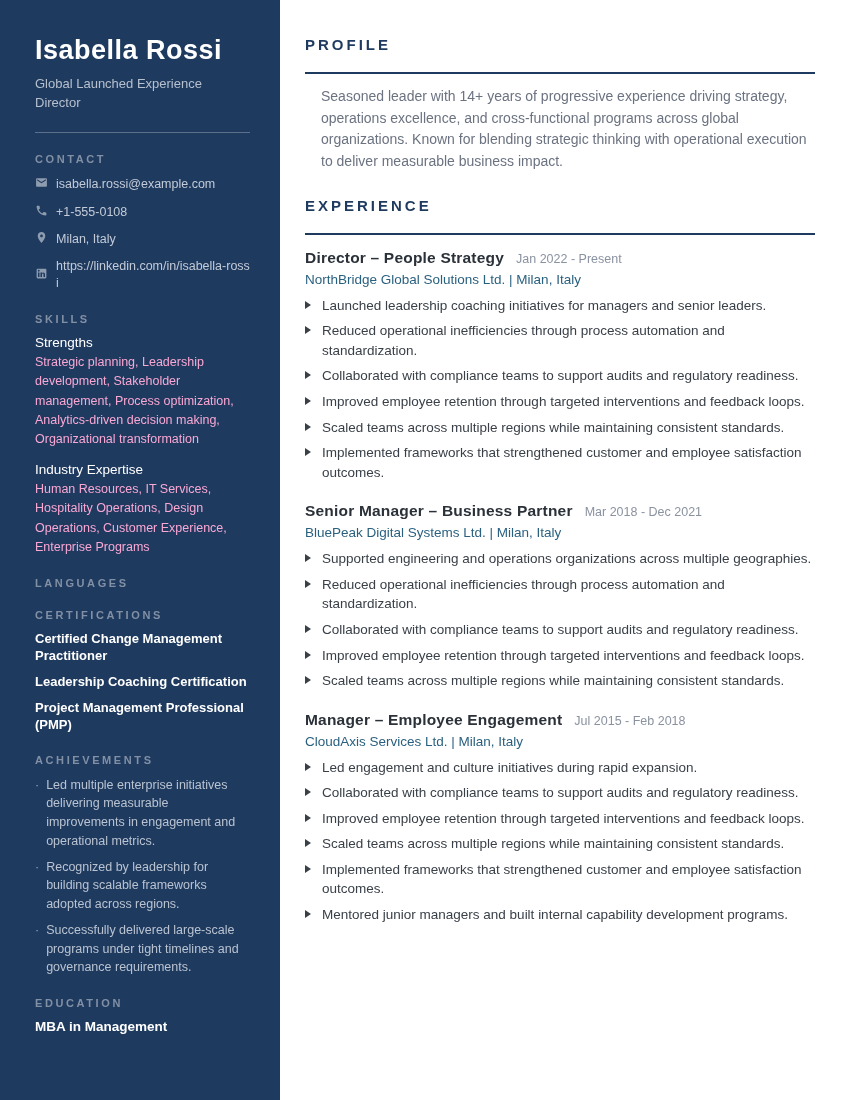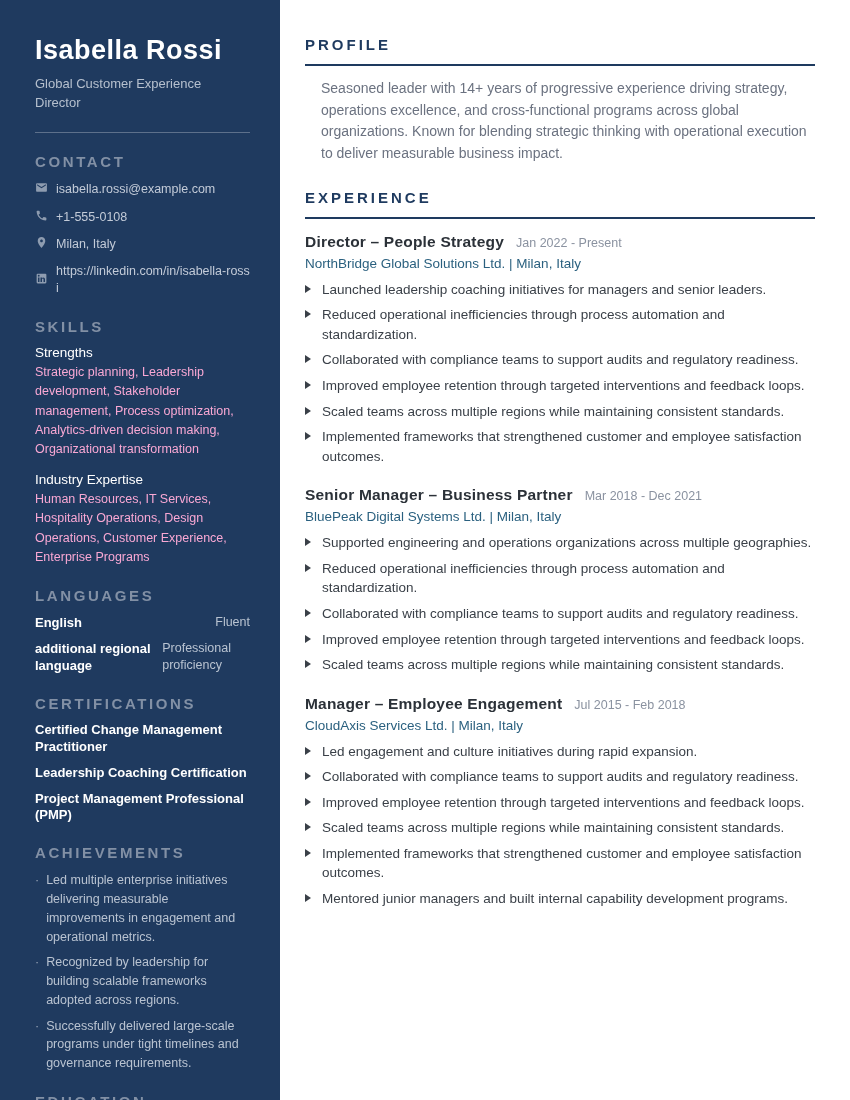--- a/index.html
+++ b/index.html
@@ -21,21 +21,21 @@
     margin:0;color:#ffffff;font-size:27px;font-weight:bold;letter-spacing:.5px;line-height:1.1;
   }
   .person-title{
     margin-top:9px;font-size:13px;line-height:1.45;color:#b6c0ce;max-width:200px;
   }
   .side-div{
     border:none;border-top:1px solid rgba(255,255,255,.28);
     margin:20px 0 0 0;
   }
   .side-heading{
-    font-size:15px;font-weight:bold;letter-spacing:2.6px;color:#8290a5;
+    font-size:11px;font-weight:bold;letter-spacing:2.6px;color:#8290a5;
     margin:20px 0 10px 0;
   }
   .contact-row{
     display:flex;align-items:center;gap:8px;
     font-size:12.5px;line-height:1.4;color:#c3cbd8;
     margin-bottom:8px;word-break:break-all;
   }
   .contact-row svg{flex:none;margin-top:1px;}
   .skill-group{margin-bottom:12px;}
   .skill-label{color:#ffffff;font-weight:normal;font-size:13.5px;margin-bottom:3px;}
@@ -49,21 +49,21 @@
   .edu-item{padding:9px 0 10px 0;}
   .edu-degree{color:#ffffff;font-weight:bold;font-size:13.5px;margin-bottom:2px;}
   .edu-list .edu-item:first-of-type{padding-top:0;}
   
   .main{
     flex:1;box-sizing:border-box;
     padding:36px 35px 0 25px;
   }
   .main-heading{
     margin:0;color:#1e3a5f;font-size:15px;font-weight:bold;letter-spacing:3px;
-    padding-bottom:11px;border-bottom:2px solid #1e3a5f;
+    padding-bottom:19px;border-bottom:2px solid #1e3a5f;
   }
   .profile-text{
     margin:12px 0 0 16px;font-size:14px;line-height:1.55;color:#6b7280;
   }
   .experience-section{margin-top:24px;}
   .jobs{margin-top:14px;}
   .job{margin-bottom:20px;}
   .job-header{display:flex;align-items:baseline;gap:12px;}
   .job-title{margin:0;font-size:15.5px;font-weight:bold;color:#2b3138;letter-spacing:.2px;}
   .job-dates{font-size:12.5px;color:#8a92a0;white-space:nowrap;}
@@ -74,21 +74,21 @@
     border-left:6px solid #3a4048;
     border-top:4px solid transparent;
     border-bottom:4px solid transparent;
   }
 </style>
 </head>
 <body>
 
 <aside class="sidebar">
   <h1 class="person-name">Isabella Rossi</h1>
-  <div class="person-title">Global Customer Experience Director</div>
+  <div class="person-title">Global Launched Experience Director</div>
   <hr class="side-div">
 
   <div class="side-heading">CONTACT</div>
   <div>
     <div class="contact-row">
       <span>
         <svg width="13" height="13" viewBox="0 0 24 24" fill="#8e9cb0">
             <path d="M20 4H4c-1.1 0-2 .9-2 2v12c0 1.1.9 2 2 2h16c1.1 0 2-.9 2-2V6c0-1.1-.9-2-2-2zm0 4.2l-8 5-8-5V6l8 5 8-5v2.2z"></path>
           </svg>
       </span>
@@ -128,32 +128,20 @@
         <div class="skill-text">Strategic planning, Leadership development, Stakeholder management, Process optimization, Analytics-driven decision making, Organizational transformation</div>
       </div>
 
       <div class="skill-group">
         <div class="skill-label">Industry Expertise</div>
         <div class="skill-text">Human Resources, IT Services, Hospitality Operations, Design Operations, Customer Experience, Enterprise Programs</div>
       </div>
     </div>
 
   <div class="side-heading">LANGUAGES</div>
-  <div>
-
-      <div class="lang-row">
-        <div class="lang-name">English</div>
-        <div class="lang-level">Fluent</div>
-      </div>
-
-      <div class="lang-row">
-        <div class="lang-name">additional regional language</div>
-        <div class="lang-level">Professional proficiency</div>
-      </div>
-    </div>
 
   <div class="side-heading">CERTIFICATIONS</div>
   <div>
 
       <div class="cert-item">Certified Change Management Practitioner</div>
 
       <div class="cert-item">Leadership Coaching Certification</div>
 
       <div class="cert-item">Project Management Professional (PMP)</div>
     </div>

